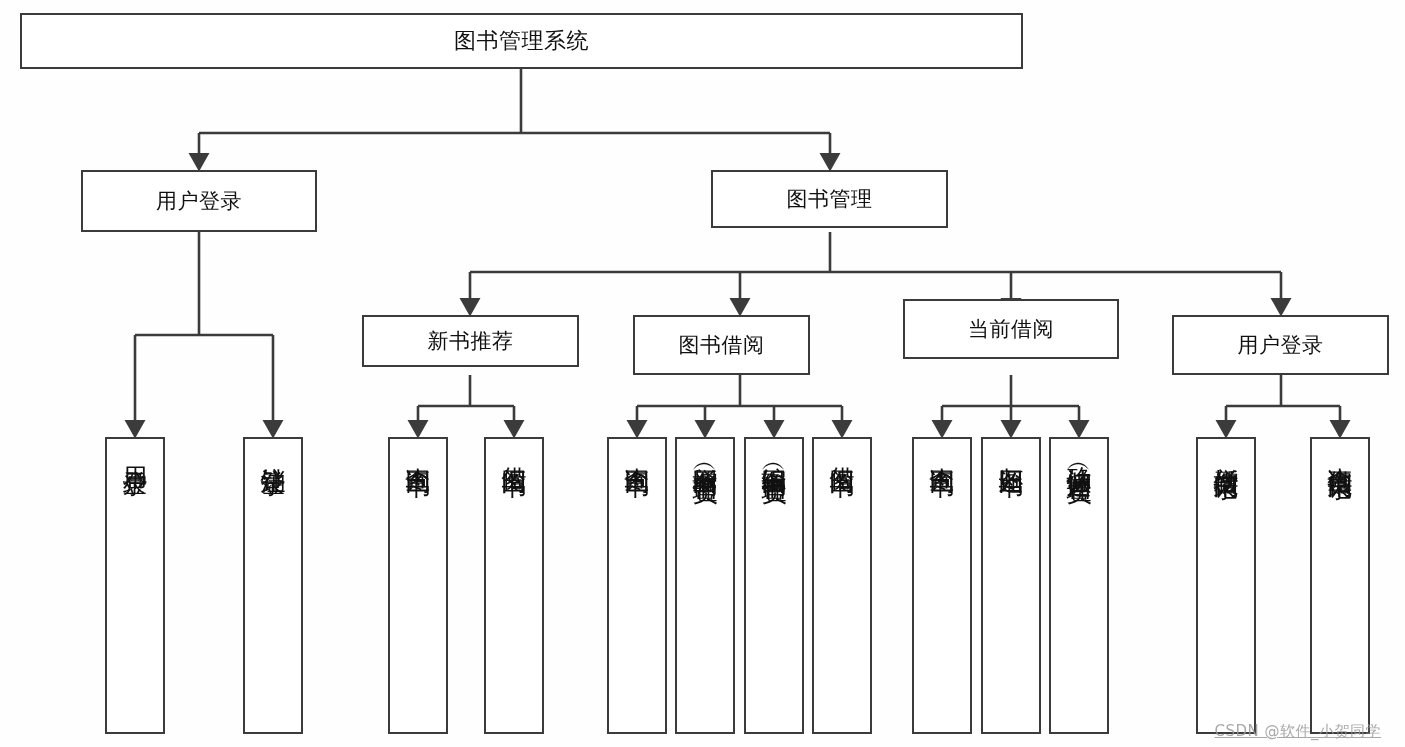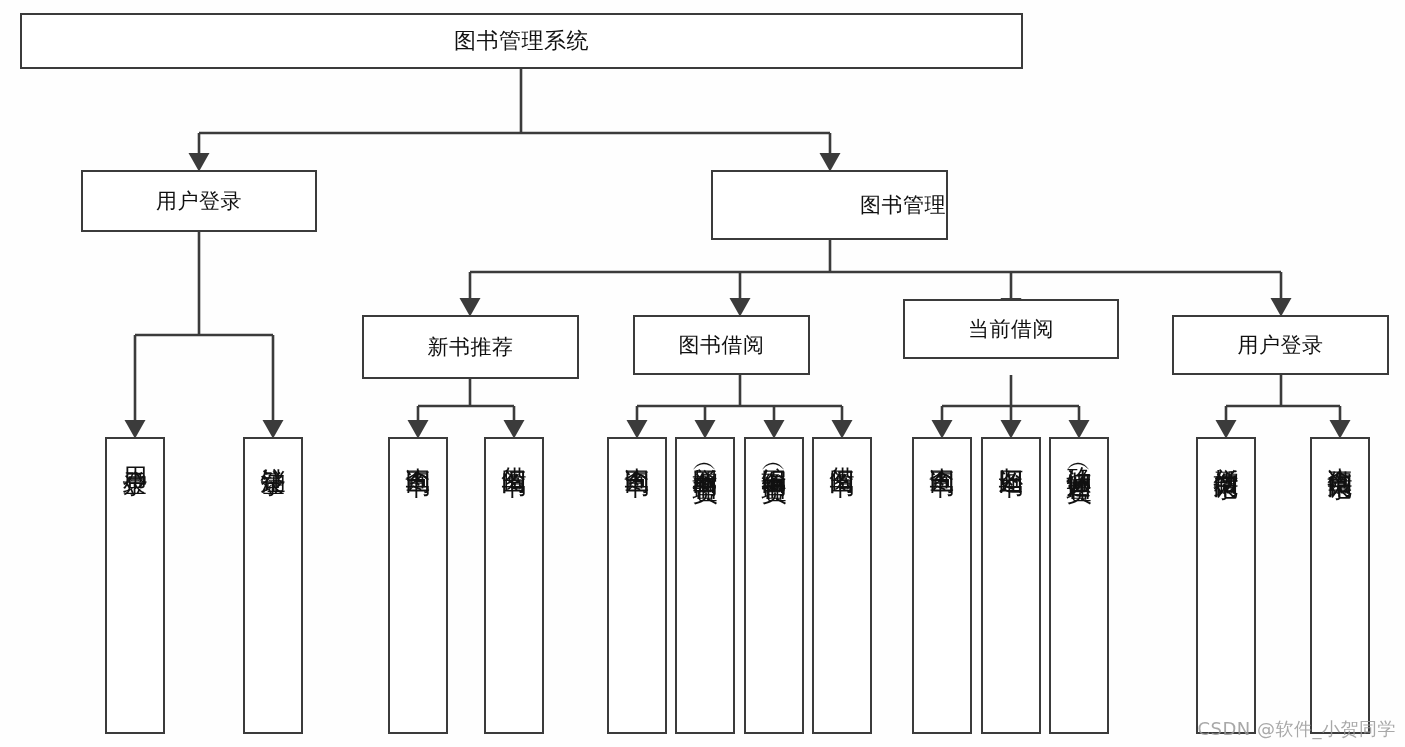--- a/index.html
+++ b/index.html
@@ -59,28 +59,29 @@
     writing-mode: vertical-rl;
     text-orientation: upright;
     font-size: 25px;
     line-height: 1.0;
     letter-spacing: 2px;
     text-align: left;
     max-height: 278px;
   }
   #watermark {
     position: absolute;
-    right: 9px;
+    right: 24px;
     bottom: 6px;
-    font-size: 18px;
+    font-size: 15px;
     color: #9a9a9a;
     opacity: 0.85;
     letter-spacing: 0.5px;
     white-space: nowrap;
     pointer-events: none;
+    text-decoration: underline;
   }
 </style>
 </head>
 <body>
 
 <div id="diagram-root">
 
   <svg id="edge-layer" viewBox="0 0 1405 747" width="1405" height="747" xmlns="http://www.w3.org/2000/svg">
     <defs>
       <marker id="arrowhead" markerWidth="9" markerHeight="9" refX="3.2" refY="4.5" orient="auto" markerUnits="strokeWidth">
@@ -131,25 +132,25 @@
     </g>
   </svg>
 
   <div class="node root horizontal" style="left:20px; top:13px; width:1003px; height:56px;">
     <span class="node-label">图书管理系统</span>
   </div>
 
   <div class="node horizontal" style="left:81px; top:170px; width:236px; height:62px;">
     <span class="node-label">用户登录</span>
   </div>
-  <div class="node horizontal" style="left:711px; top:170px; width:237px; height:70px;justify-content:flex-end;">
+  <div class="node horizontal" style="left:711px; top:170px; width:237px; height:58px;">
     <span class="node-label">图书管理</span>
   </div>
 
-  <div class="node horizontal" style="left:362px; top:315px; width:217px; height:64px;">
+  <div class="node horizontal" style="left:362px; top:315px; width:217px; height:52px;">
     <span class="node-label">新书推荐</span>
   </div>
   <div class="node horizontal" style="left:633px; top:315px; width:177px; height:60px;">
     <span class="node-label">图书借阅</span>
   </div>
   <div class="node horizontal" style="left:903px; top:299px; width:216px; height:60px;">
     <span class="node-label">当前借阅</span>
   </div>
   <div class="node horizontal" style="left:1172px; top:315px; width:217px; height:60px;">
     <span class="node-label">用户登录</span>

